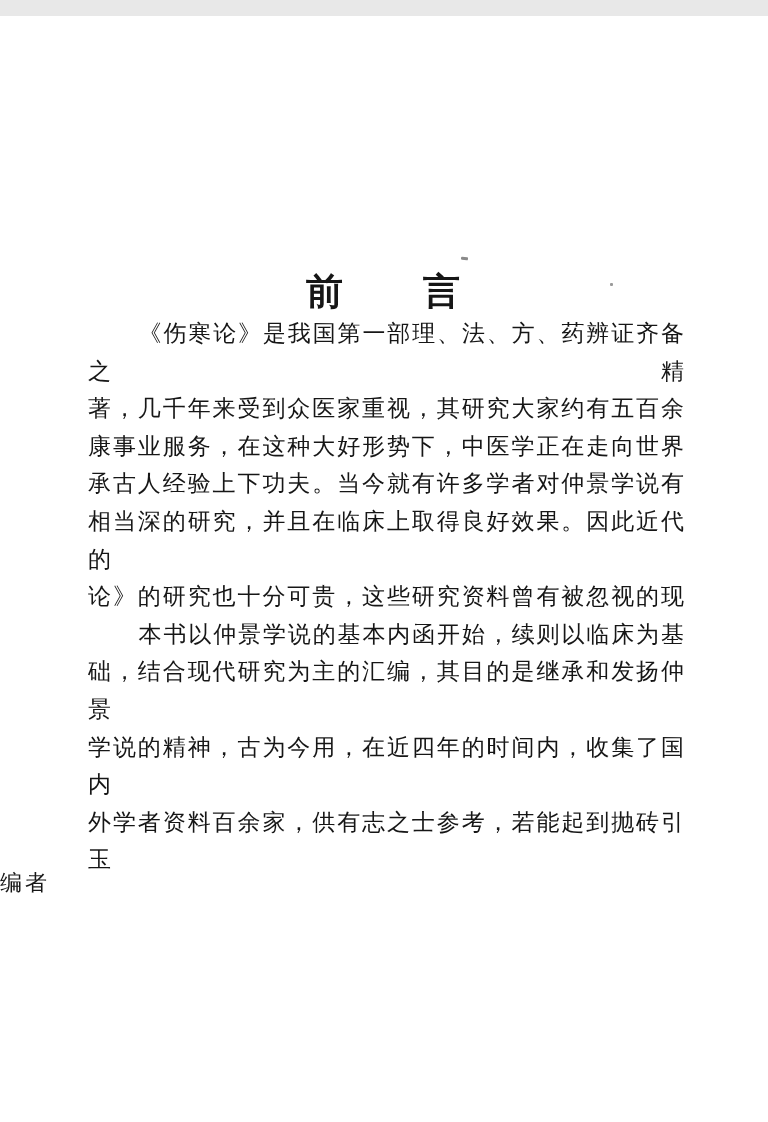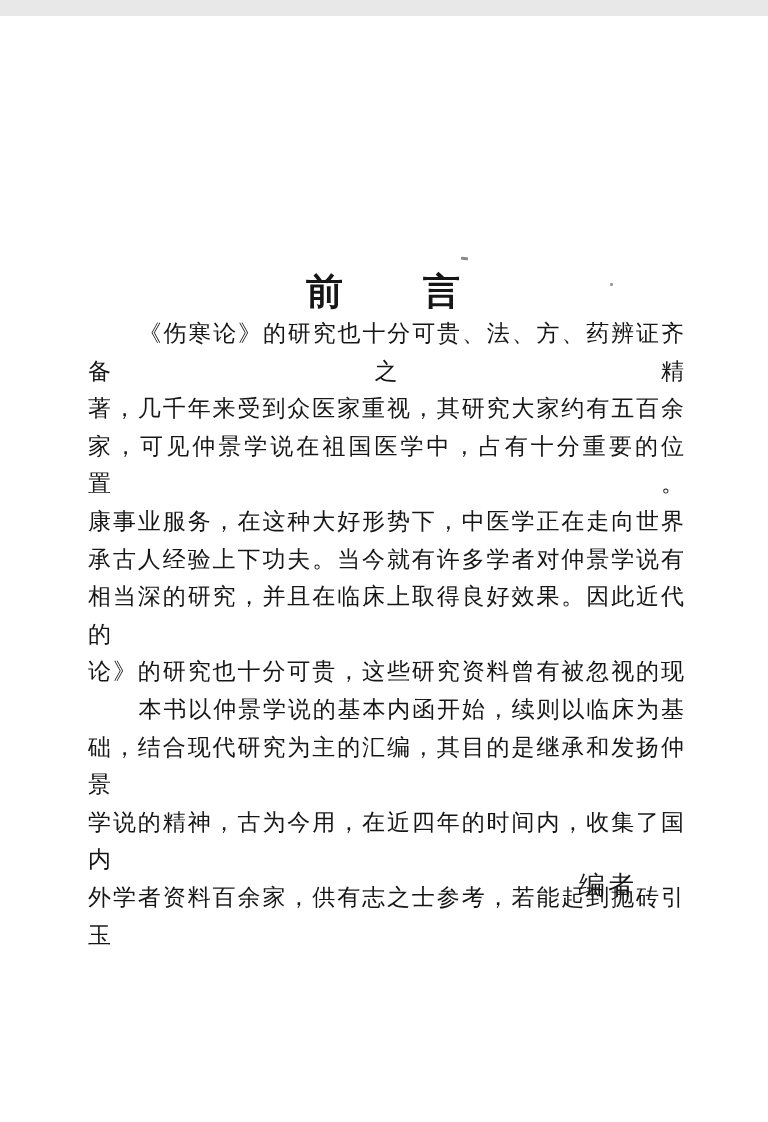--- a/index.html
+++ b/index.html
@@ -47,22 +47,21 @@
     text-indent: 2.2em;
   }
   .line.short {
     text-align-last: left;
   }
   .signature {
     position: absolute;
     top: 852px;
     left: 0;
     width: 637px;
-    text-align: right;
-    font-size: 26px;
+    font-size: 22px;
     letter-spacing: 3px;
   }
   .speck {
     position: absolute;
     background: #8a8a8a;
     border-radius: 1px;
   }
   .speck.s1 { left: 461px; top: 241px; width: 7px; height: 3px; transform: rotate(8deg); }
   .speck.s2 { left: 610px; top: 267px; width: 3px; height: 3px; background: #9a9a9a; }
 </style>
@@ -70,23 +69,22 @@
 <body>
 
 <div class="page">
 
   <h1 class="title">前　　言</h1>
 
   <div class="speck s1"></div>
   <div class="speck s2"></div>
 
   <div class="body-text">
-    <div class="line indent">《伤寒论》的研究也十分可贵、法、方、药辨证齐备之精</div>
+    <div class="line indent">《伤寒论》是我国第一部理、法、方、药辨证齐备之精</div>
     <div class="line">著，几千年来受到众医家重视，其研究大家约有五百余</div>
-    <div class="line">家，可见仲景学说在祖国医学中，占有十分重要的位置。</div>
     <div class="line">康事业服务，在这种大好形势下，中医学正在走向世界</div>
     <div class="line">承古人经验上下功夫。当今就有许多学者对仲景学说有</div>
     <div class="line">相当深的研究，并且在临床上取得良好效果。因此近代的</div>
     <div class="line">论》的研究也十分可贵，这些研究资料曾有被忽视的现</div>
     <div class="line indent">本书以仲景学说的基本内函开始，续则以临床为基</div>
     <div class="line">础，结合现代研究为主的汇编，其目的是继承和发扬仲景</div>
     <div class="line">学说的精神，古为今用，在近四年的时间内，收集了国内</div>
     <div class="line">外学者资料百余家，供有志之士参考，若能起到抛砖引玉</div>
 
   </div>

